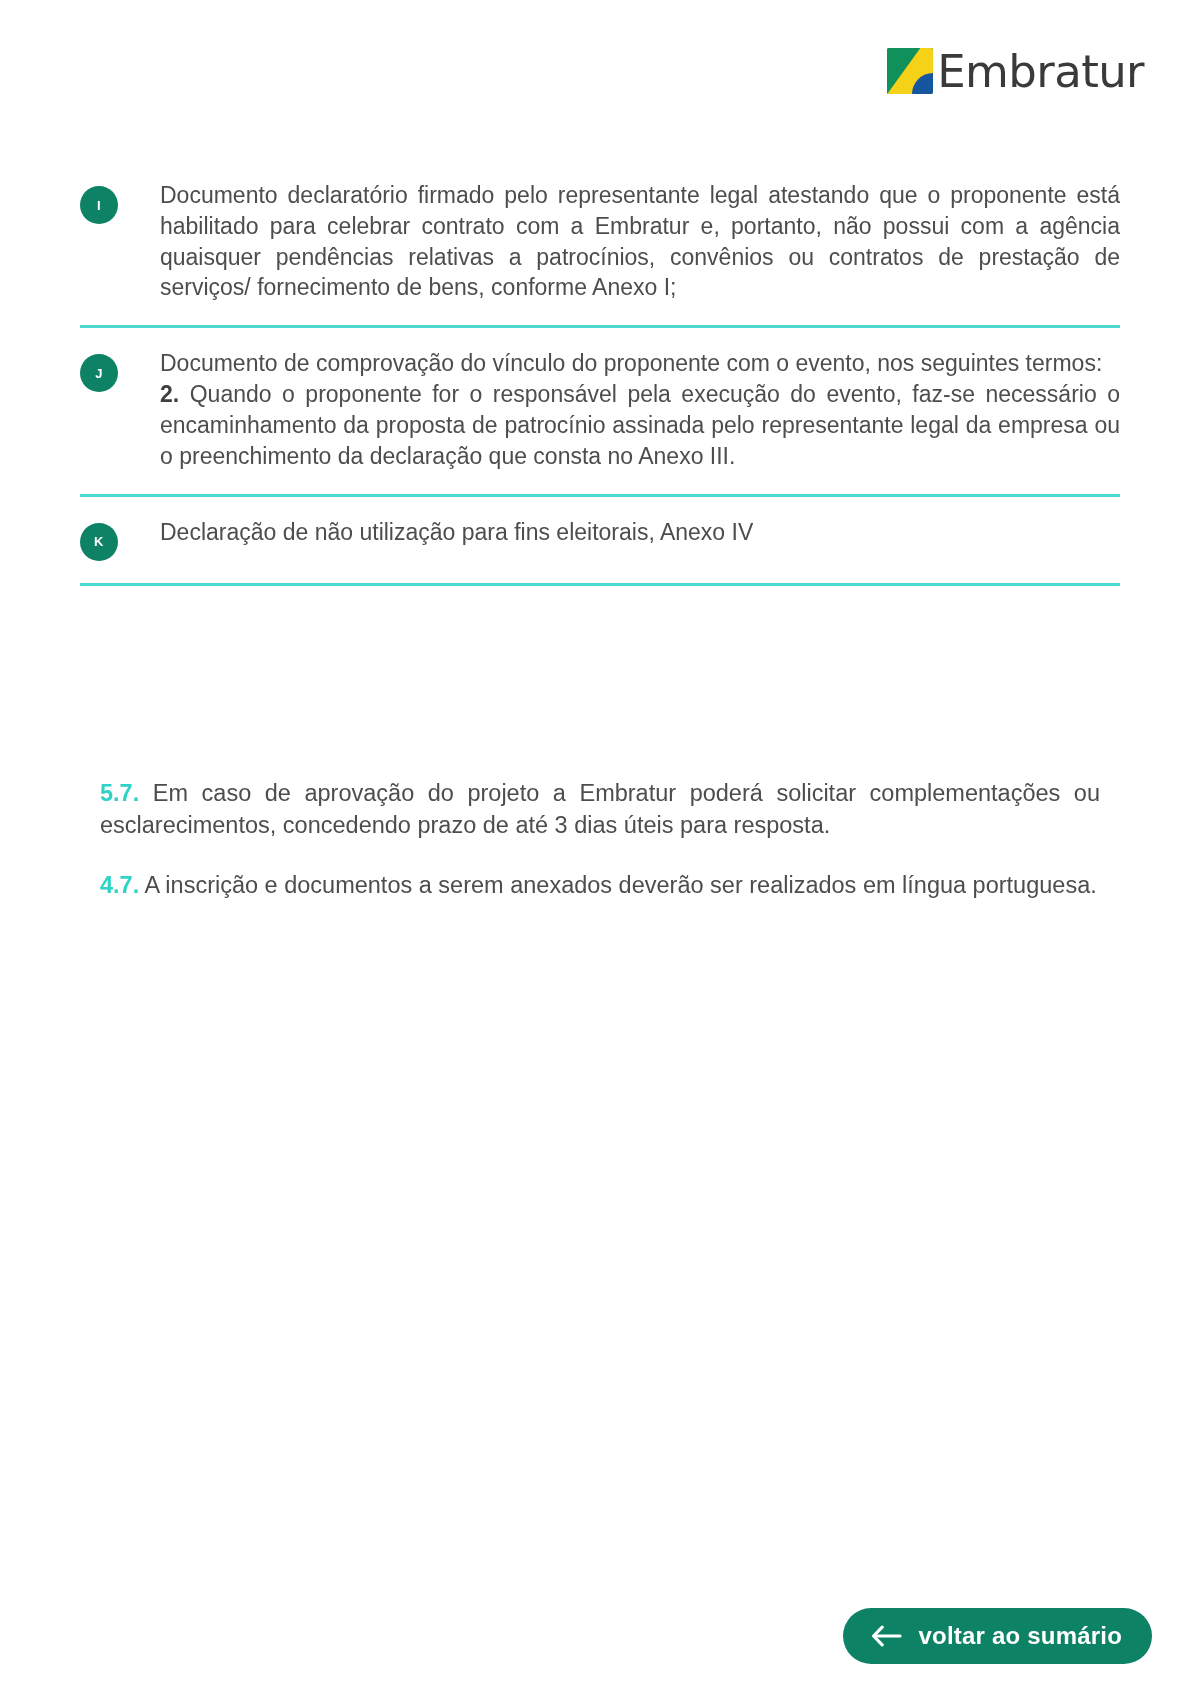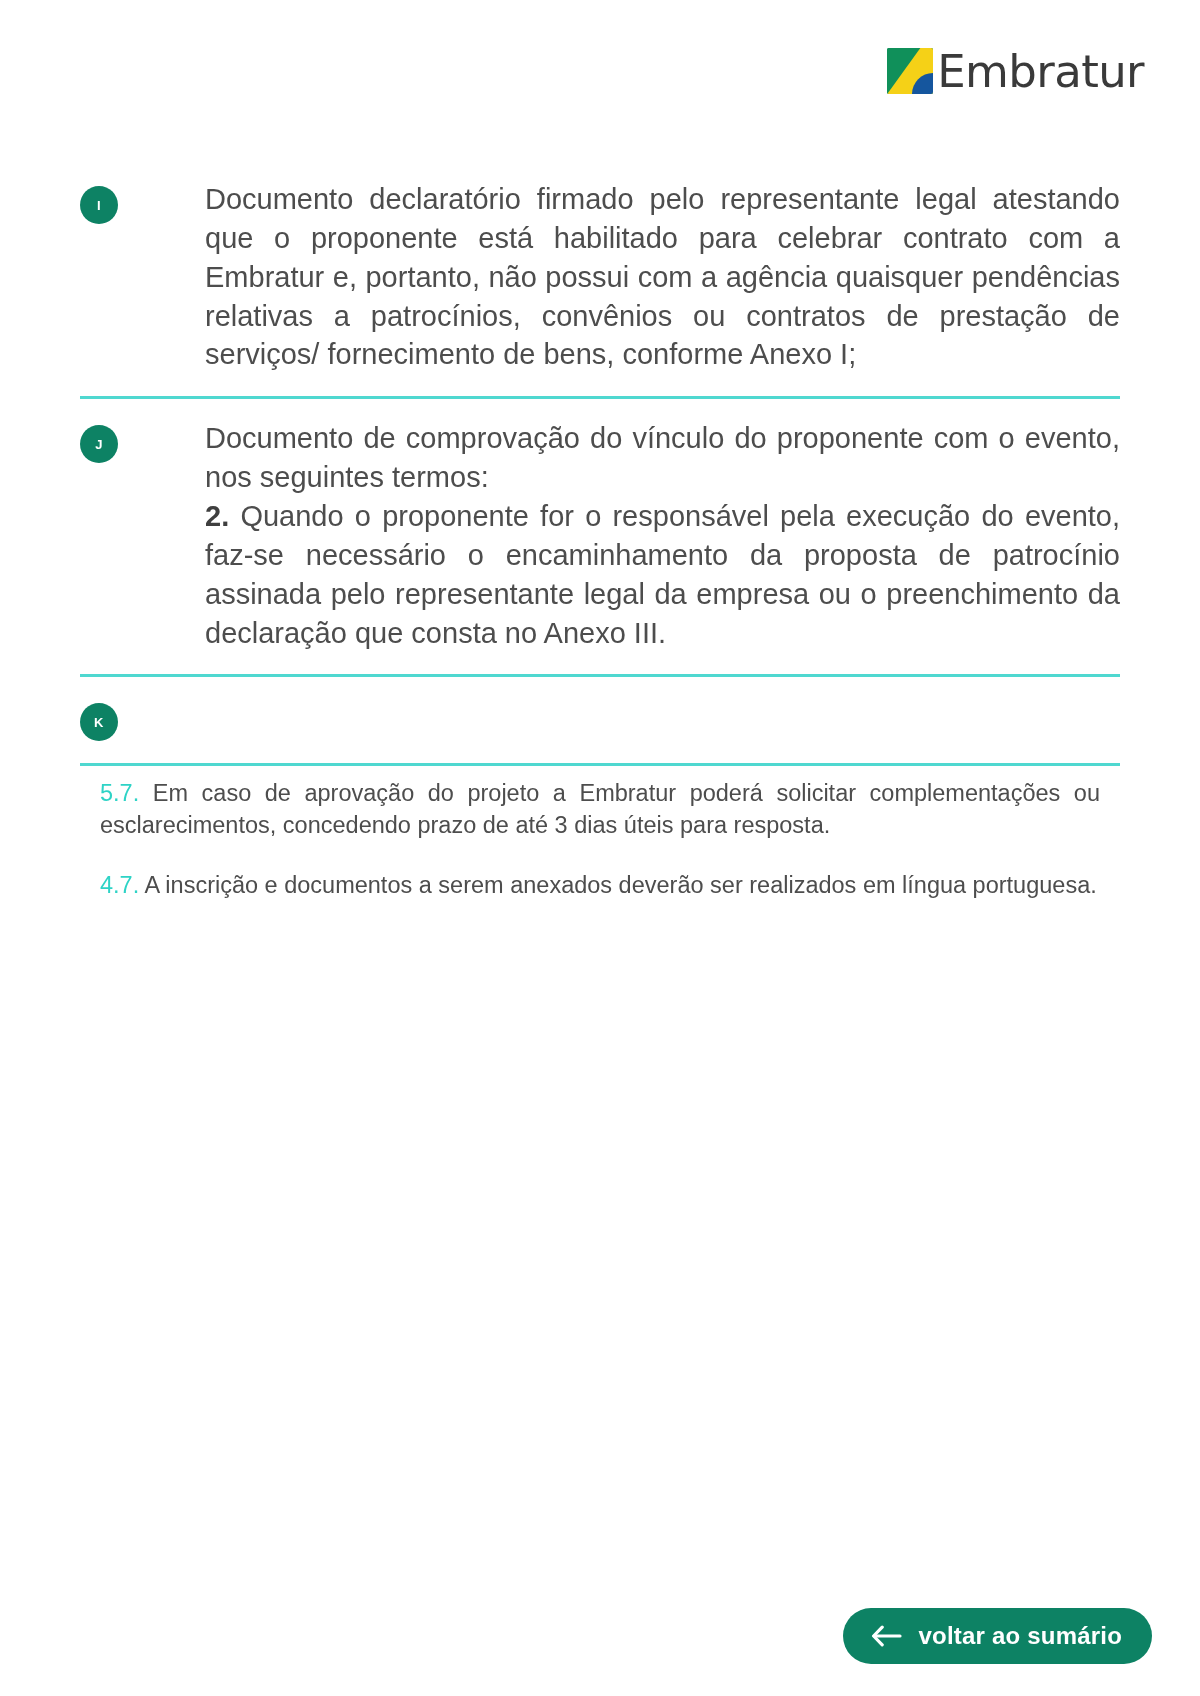--- a/index.html
+++ b/index.html
@@ -93,22 +93,22 @@
     font-size: 13px;
     font-weight: 700;
     letter-spacing: 0.4px;
     display: flex;
     align-items: center;
     justify-content: center;
     margin-top: 6px;
   }
   .l-body {
     flex: 1 1 auto;
-    margin-left: 87px;
-    font-size: 29px;
+    margin-left: 42px;
+    font-size: 23px;
     line-height: 1.34;
     color: #4d4d4d;
     text-align: justify;
     text-justify: inter-word;
   }
   .l-body p { margin: 0; }
   .l-body p + p { margin-top: 0px; }
   .l-body .lastline { text-align: left; }
   .l-sub-num { font-weight: 700; color: #3f3f3f; }
 
@@ -130,21 +130,21 @@
     font-size: 23.5px;
     line-height: 1.36;
     color: #4d4d4d;
     text-align: justify;
     text-justify: inter-word;
     margin: 0 0 28px 0;
   }
   .para:last-child { margin-bottom: 0; }
   .para .num {
     color: #2ed3c6;
-    font-weight: 400;
+    font-weight: 700;
   }
 
   
   .footer-bar {
     position: absolute;
     left: 0;
     right: 0;
     bottom: 0;
     height: 120px;
   }
@@ -205,20 +205,23 @@
     <span class="l-badge">J</span>
     <div class="l-body">
       <p>Documento de comprovação do vínculo do proponente com o evento, nos seguintes termos:</p>
       <p><span class="l-sub-num">2.</span> <span>Quando o proponente for o responsável pela execução do evento, faz-se necessário o encaminhamento da proposta de patrocínio assinada pelo representante legal da empresa ou o preenchimento da declaração que consta no Anexo III.</span></p>
     </div>
   </div>
   <hr class="l-rule">
 
   <div class="l-item">
     <span class="l-badge">K</span>
+    <div class="l-body">
+      <p class="lastline">Declaração de não utilização para fins eleitorais, Anexo IV</p>
+    </div>
   </div>
   <hr class="l-rule">
 
 </section>
 
 <section class="para-block">
   <p class="para">
     <span class="num">5.7.</span>
     <span>Em caso de aprovação do projeto a Embratur poderá solicitar complementações ou esclarecimentos, concedendo prazo de até 3 dias úteis para resposta.</span>
   </p>

